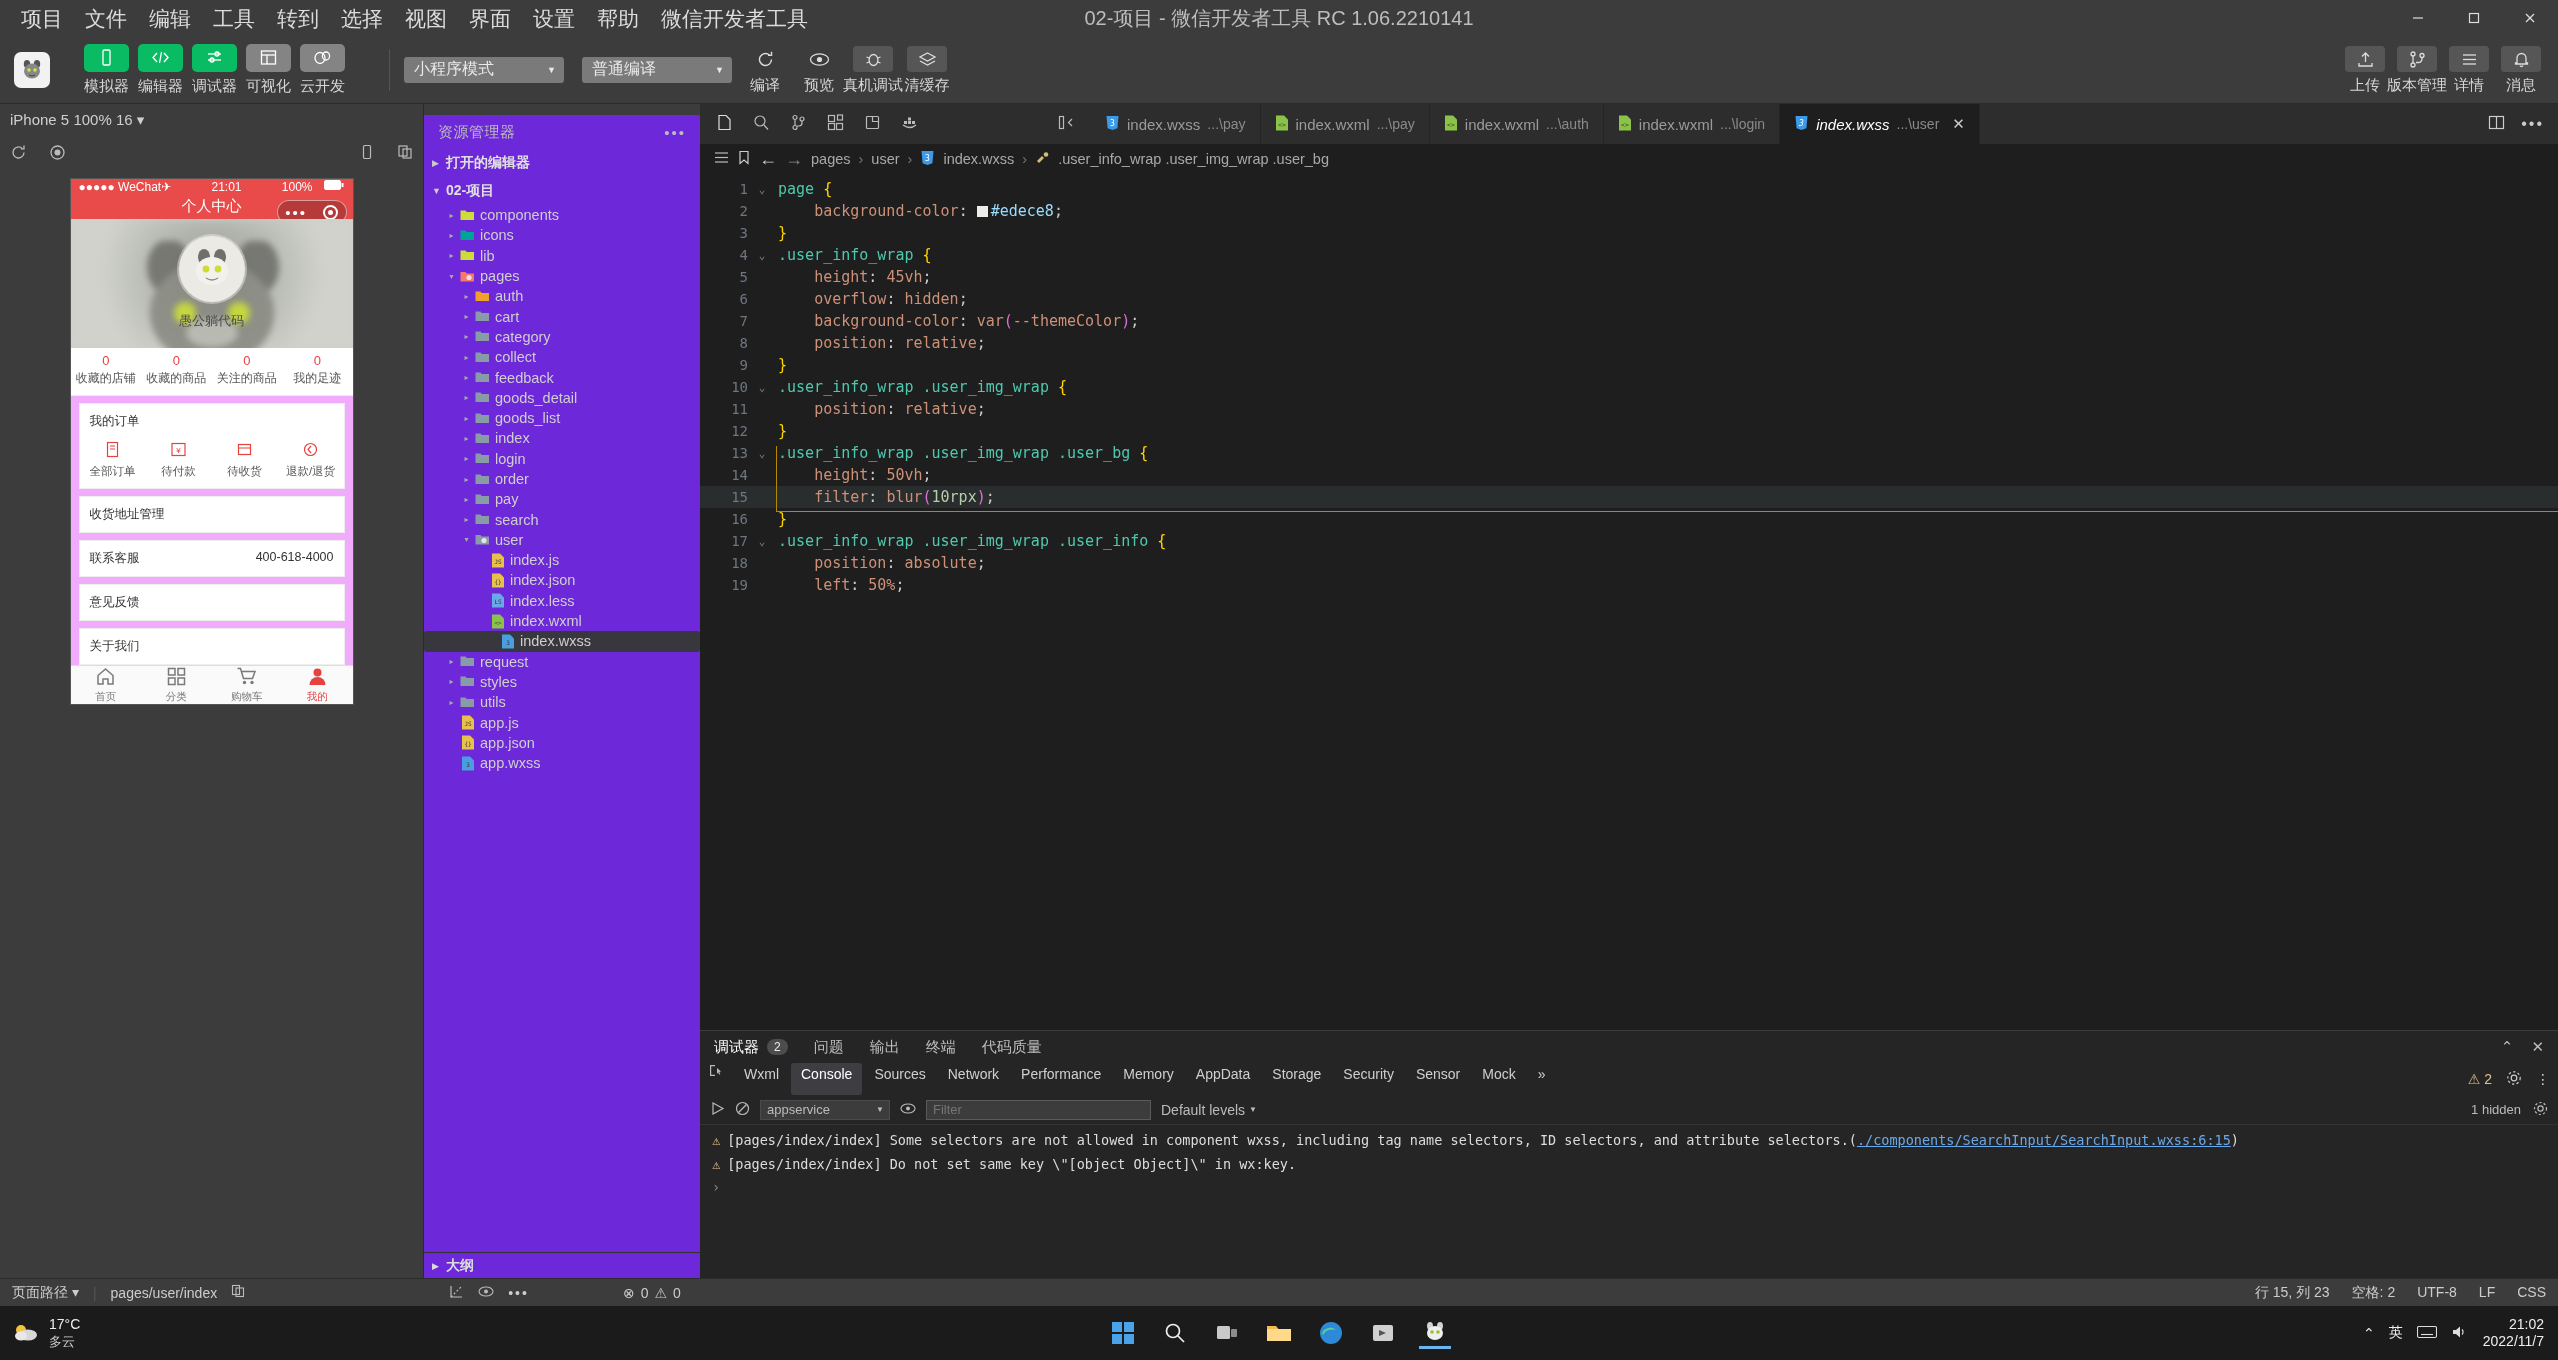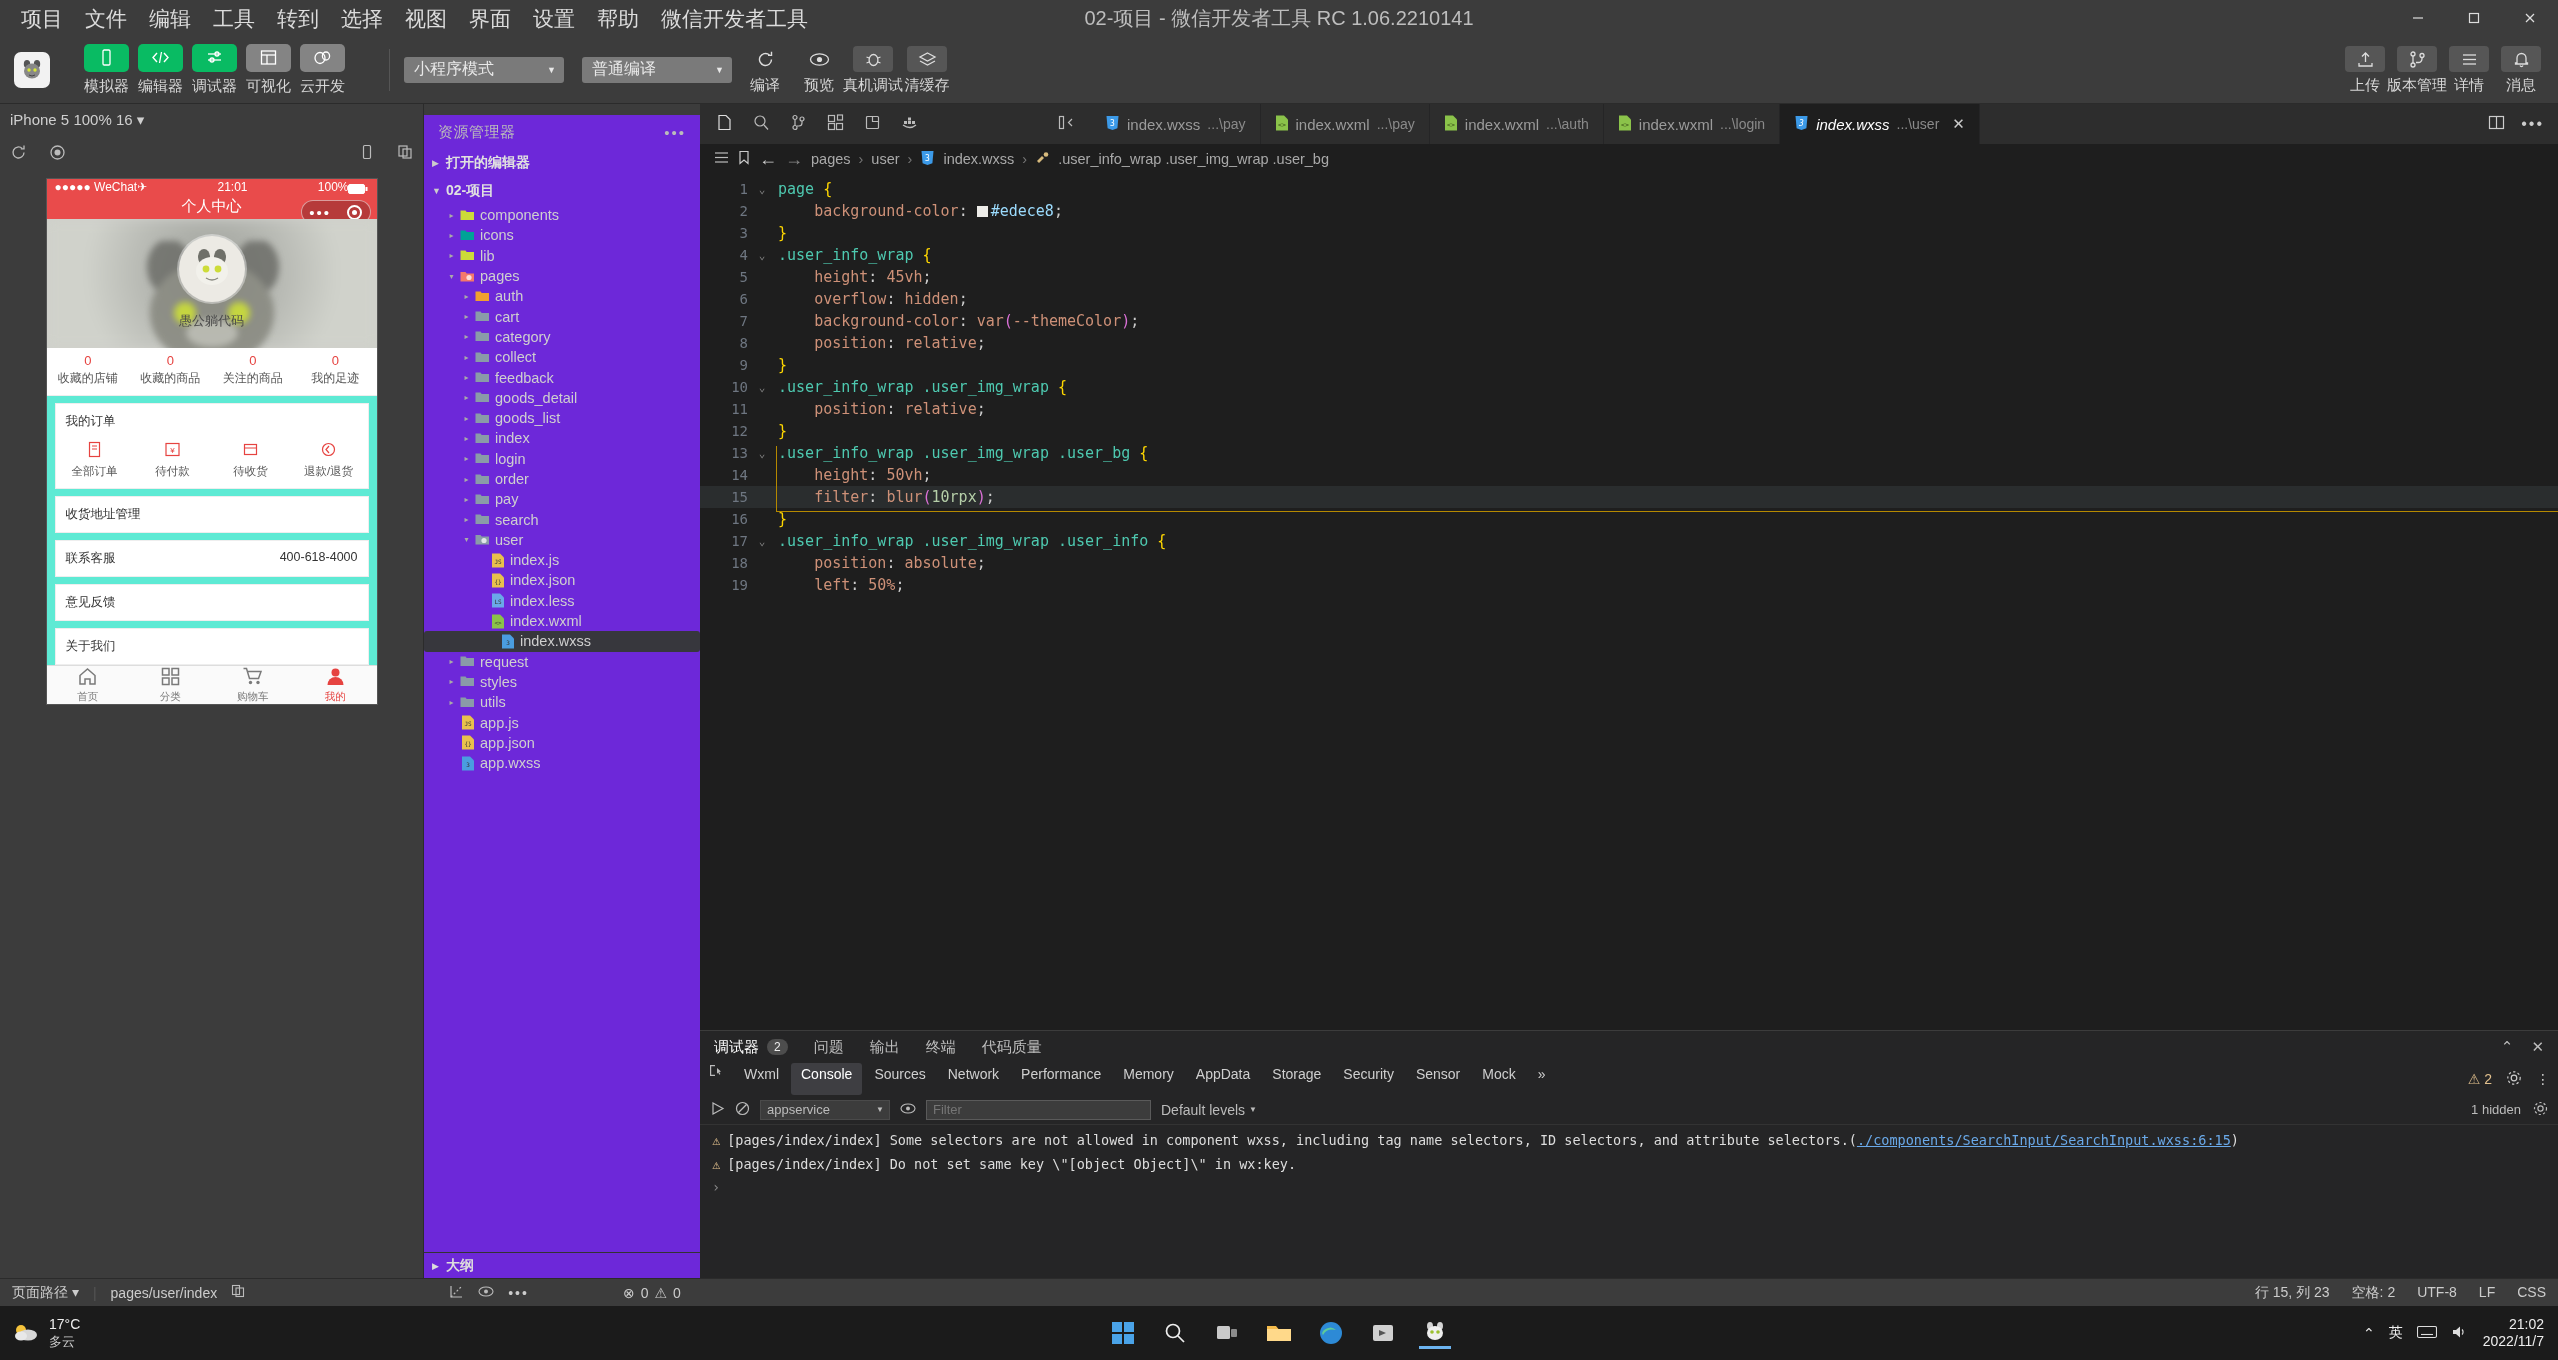--- a/index.html
+++ b/index.html
@@ -47,21 +47,21 @@
 
   
   .simcol { width:424px; background:#3c3c3c; display:flex; flex-direction:column; flex:none;
      border-right:1px solid #2b2b2b; }
   .simbar { height:32px; display:flex; align-items:center; padding:0 10px; font-size:15px;
      color:#cfcfcf; }
   .simbar .dev { margin-right:auto; }
   .simbar2 { height:36px; display:flex; align-items:center; padding:0 10px; gap:22px;
      color:#b5b5b5; }
   .phone-area { flex:1; display:flex; justify-content:center; padding-top:6px; }
-  .phone { width:332px; height:527px; background:#5eead4; display:flex; flex-direction:column;
+  .phone { width:284px; height:527px; background:#f0abfc; display:flex; flex-direction:column;
      border:1px solid #555; }
   .ph-status { height:23px; background:#e94b4b; color:#fff; display:flex; align-items:center;
      justify-content:space-between; padding:0 8px; font-size:12px; }
   .ph-nav { height:34px; background:#e94b4b; color:#fff; display:flex; align-items:center;
      justify-content:center; position:relative; font-size:15px; }
   .caps { position:absolute; right:6px; top:5px; width:70px; height:24px; border-radius:12px;
      background:rgba(0,0,0,.22); display:flex; align-items:center; justify-content:space-around;
      border:1px solid rgba(255,255,255,.5); }
   .caps .dots { color:#fff; font-size:15px; letter-spacing:2px; }
   .caps .tgt { width:15px;height:15px;border:2px solid #fff;border-radius:50%;position:relative;}
@@ -438,21 +438,21 @@
               <rect x="6" y="5" width="8" height="9" fill="none" stroke="#bbb" stroke-width="1.2"></rect>
             </svg>
         </span>
       </div>
 
       <div class="phone-area">
         <div class="phone">
           <div class="ph-status">
             <span><span>●●●●● WeChat</span><span>✈</span></span>
             <span>21:01</span>
-            <span style="display:flex;align-items:flex-end;gap:0">
+            <span style="display:flex;align-items:flex-start;gap:12px">
               <span>100%</span>
               <svg width="20" height="10" viewBox="0 0 20 10">
                   <rect x="0.5" y="0.5" width="16" height="9" rx="1.5" fill="#fff" stroke="#fff"></rect>
                   <rect x="17.5" y="3" width="2" height="4" fill="#fff"></rect>
                 </svg>
             </span>
           </div>
           <div class="ph-nav">
             <span>个人中心</span>
             <span class="caps">

